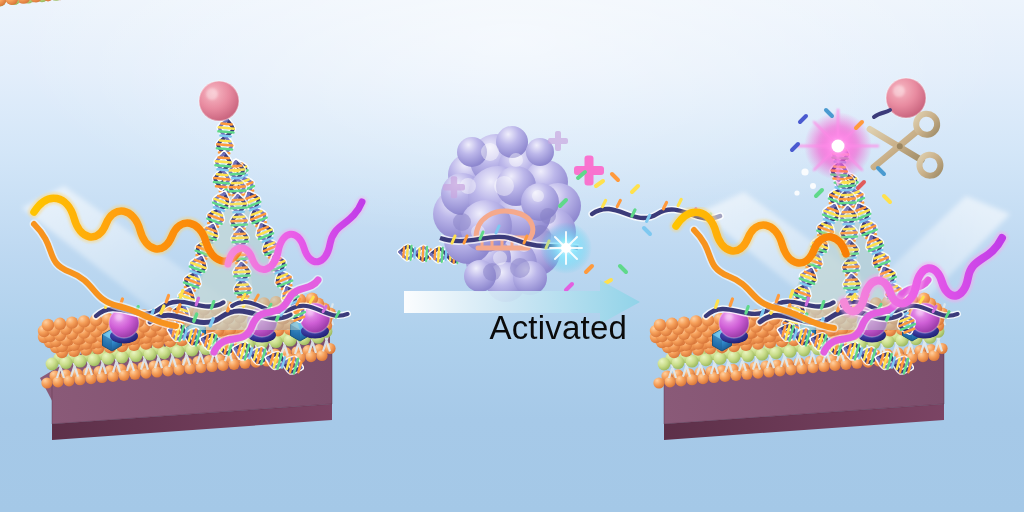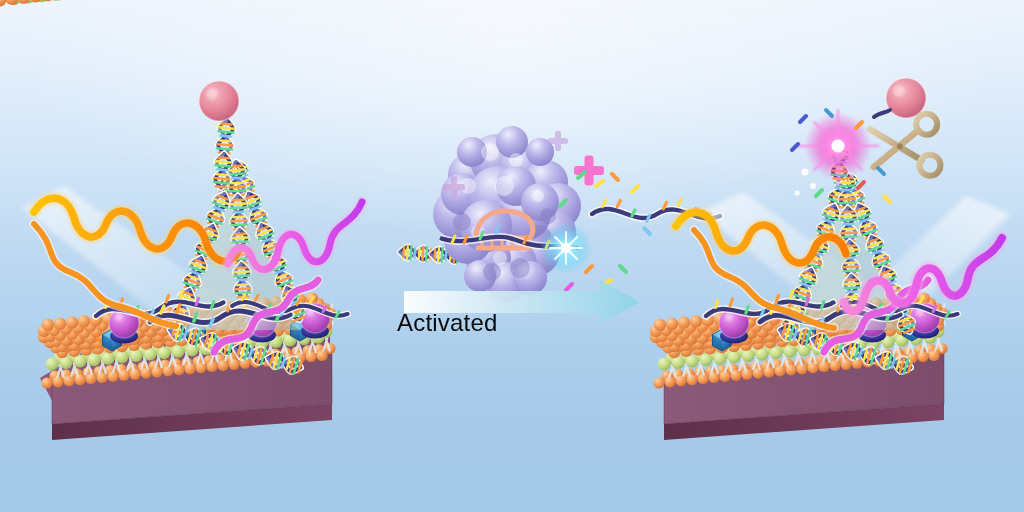--- a/index.html
+++ b/index.html
@@ -10,21 +10,21 @@
     background:#a9cdeb;
   }
   #stage{position:relative;width:1024px;height:512px;overflow:hidden;}
   #bg{position:absolute;inset:0;
     background:linear-gradient(180deg,#edf4fc 0%,#e3eefb 14%,#d3e6f8 30%,#bdd8f1 50%,#aed0ec 66%,#a6c9e8 82%,#a4c8e7 100%);}
   #bgglow{position:absolute;inset:0;
     background:radial-gradient(ellipse 70% 55% at 50% 8%, rgba(255,255,255,.55), rgba(255,255,255,0) 70%);}
   svg.layer{position:absolute;left:0;top:0;width:1024px;height:512px;overflow:visible;}
   .arrowlabel{
     position:absolute;left:397px;top:309px;width:230px;
-    text-align:left;font-size:24px;color:#0b0b0b;
+    text-align:right;font-size:33px;color:#0b0b0b;
     font-family:"Liberation Sans", sans-serif;letter-spacing:.2px;
     white-space:nowrap;
   }
 </style>
 </head>
 <body>
 
 <div id="stage">
   <div id="bg"></div>
   <div id="bgglow"></div>

